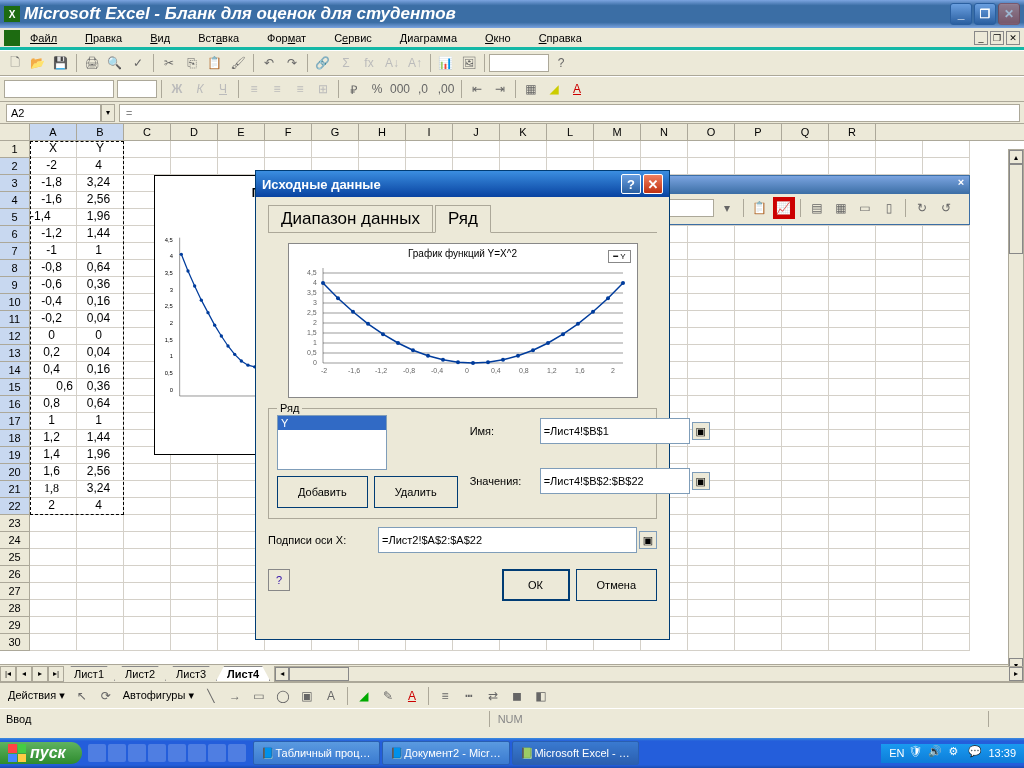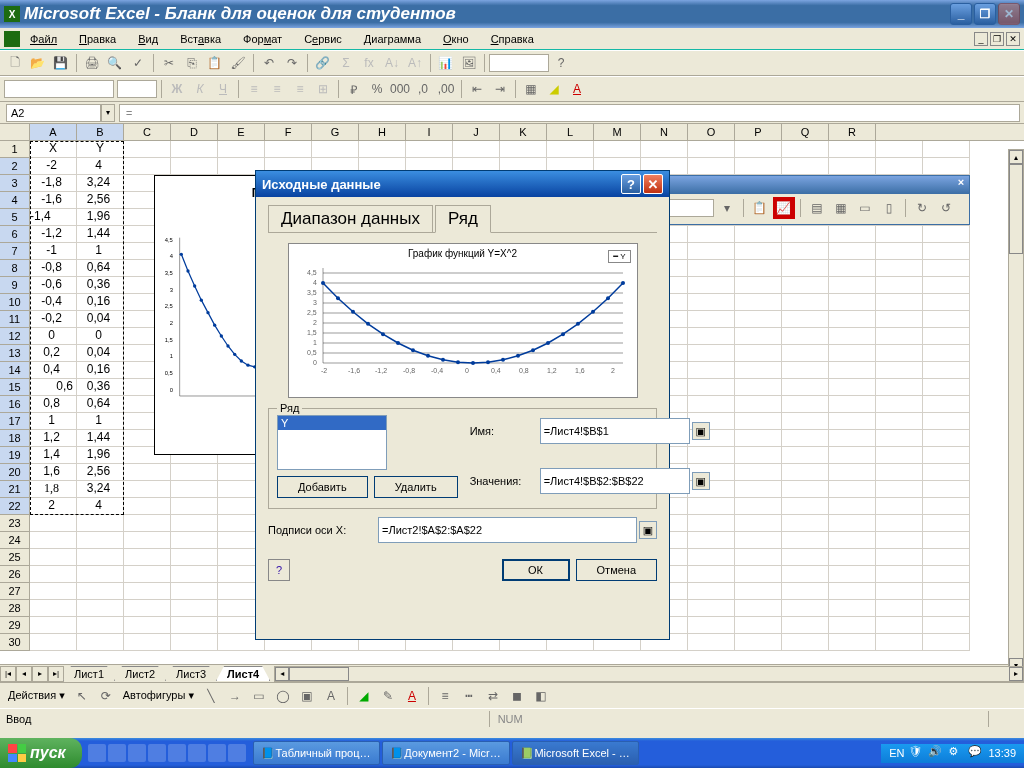--- a/index.html
+++ b/index.html
@@ -8,21 +8,21 @@
 
 .titlebar { height: 28px; background: linear-gradient(#7ba4e0, #3b6ea5 20%, #3b6ea5 80%, #7ba4e0); color: #fff; display: flex; align-items: center; padding: 0 4px; font-size: 17px; font-weight: bold; font-style: italic; }
 .titlebar .app-icon { width: 16px; height: 16px; background: #1d6b11; margin-right: 4px; display:inline-flex; align-items:center; justify-content:center; color:#fff; font-size:10px; font-style:normal;}
 .titlebar .spacer { flex: 1; }
 .win-btns { display: flex; gap: 2px; }
 .win-btn { width: 22px; height: 22px; background: linear-gradient(#6a9fe0,#2a5fa0); border: 1px solid #2a5fa0; border-radius: 3px; color:#fff; display:flex; align-items:center; justify-content:center; font-weight:bold; font-style:normal; font-size:12px;}
 .win-btn.close { background: linear-gradient(#e08a7a,#b04030); border-color:#a03020;}
 .win-btn.disabled { opacity:0.5;}
 
 
-.menubar { height: 22px; background: #ece9d8; border-bottom:1px solid #14b8a6; display:flex; align-items:center; padding-left:24px; gap:10px; position:relative;}
+.menubar { height: 22px; background: #ece9d8; border-bottom:3px solid #14b8a6; display:flex; align-items:center; padding-left:24px; gap:16px; position:relative;}
 .menubar .small-icon { position:absolute; left:4px; width:16px; height:16px; background:#1d6b11;}
 .menu-item { padding: 2px 6px; }
 .menu-item u { text-decoration: underline; }
 .menubar .spacer{flex:1;}
 .menubar .doc-btns { display:flex; gap:2px; padding-right:4px;}
 .menubar .doc-btns span{ width:14px; height:14px; border:1px solid #888; background:#ece9d8; display:flex; align-items:center; justify-content:center; font-size:9px;}
 
 
 .toolbar { height: 26px; background:#ece9d8; border-top:1px solid #fff; border-bottom:1px solid #aca899; display:flex; align-items:center; padding:0 4px; gap:1px;}
 .tbtn { width:22px; height:22px; border:1px solid transparent; display:flex; align-items:center; justify-content:center; color:#666; font-size:12px;}
@@ -99,28 +99,28 @@
 .dlg-chart .legend{ position:absolute; right:6px; top:6px; border:1px solid #888; padding:1px 4px; font-size:8px;}
 .dlg-chart svg{ width:100%; height:120px;}
 .fieldset{ border:1px solid #aca899; padding:6px 8px 10px; margin:6px 0; position:relative;}
 .fieldset .legend-label{ position:absolute; top:-7px; left:8px; background:#ece9d8; padding:0 3px; font-size:11px;}
 .series-list{ width:110px; height:55px; background:#fff; border:1px solid #7f9db9; font-size:11px;}
 .series-list .item{ background:#316ac5; color:#fff; padding:1px 3px;}
 .frm-row{ display:flex; align-items:center; margin:3px 0;}
 .frm-row label{ width:70px; font-size:11px;}
 .frm-row input{ flex:1; height:18px; border:1px solid #7f9db9; font-size:11px; padding:12px 3px; background:#fff;}
 .range-btn{ width:18px; height:18px; border:1px solid #7f9db9; background:#ece9d8; margin-left:2px; display:flex;align-items:center;justify-content:center;}
-.btn{ min-width:68px; height:22px; border:1px solid #003c74; background:#ece9d8; font-size:11px; padding:0 20px;}
+.btn{ min-width:68px; height:32px; border:1px solid #003c74; background:#ece9d8; font-size:11px; padding:0 20px;}
 .btn-row{ display:flex; gap:6px;}
 .dlg-footer{ display:flex; justify-content:flex-end; gap:6px; padding:4px 12px 10px;}
 .help-icon{ width:22px; height:22px; border:1px solid #888; display:flex;align-items:center;justify-content:center; color:#31a;}
 
 
 .taskbar{ position:absolute; bottom:0; left:0; right:0; height:30px; background:linear-gradient(#3c8cde, #245edb 10%, #245edb 90%, #1a4ab0); display:flex; align-items:center;}
-.start{ height:30px; padding:0 16px 0 8px; background:linear-gradient(#5fb35f,#2e8b2e); color:#fff; font-weight:bold; font-style:italic; font-size:16px; display:flex; align-items:center; border-radius:0 12px 12px 0;}
+.start{ height:22px; padding:0 16px 0 8px; background:linear-gradient(#5fb35f,#2e8b2e); color:#fff; font-weight:bold; font-style:italic; font-size:16px; display:flex; align-items:center; border-radius:0 12px 12px 0;}
 .start .winlogo{ width:18px; height:18px; margin-right:4px; display:grid; grid-template:1fr 1fr/1fr 1fr; gap:1px;}
 .start .winlogo span:nth-child(1){background:#f44;}
 .start .winlogo span:nth-child(2){background:#4c4;}
 .start .winlogo span:nth-child(3){background:#48f;}
 .start .winlogo span:nth-child(4){background:#fc4;}
 .ql{ display:flex; gap:2px; padding:0 6px;}
 .ql span{ width:18px; height:18px; background:rgba(255,255,255,0.2); border-radius:2px;}
 .task{ height:24px; padding:0 8px; background:linear-gradient(#5a9ae0,#3a7ad0); border:1px solid #2a5fb0; color:#fff; font-size:11px; display:flex; align-items:center; margin:0 1px; border-radius:2px; max-width:160px; overflow:hidden; white-space:nowrap;}
 .task.active{ background:linear-gradient(#3a7ad0,#2a5fb0);}
 .tray{ margin-left:auto; height:19px; background:linear-gradient(#1a9af0,#0d7dd8); display:flex; align-items:center; padding:0 8px; gap:4px; color:#fff; font-size:11px;}

